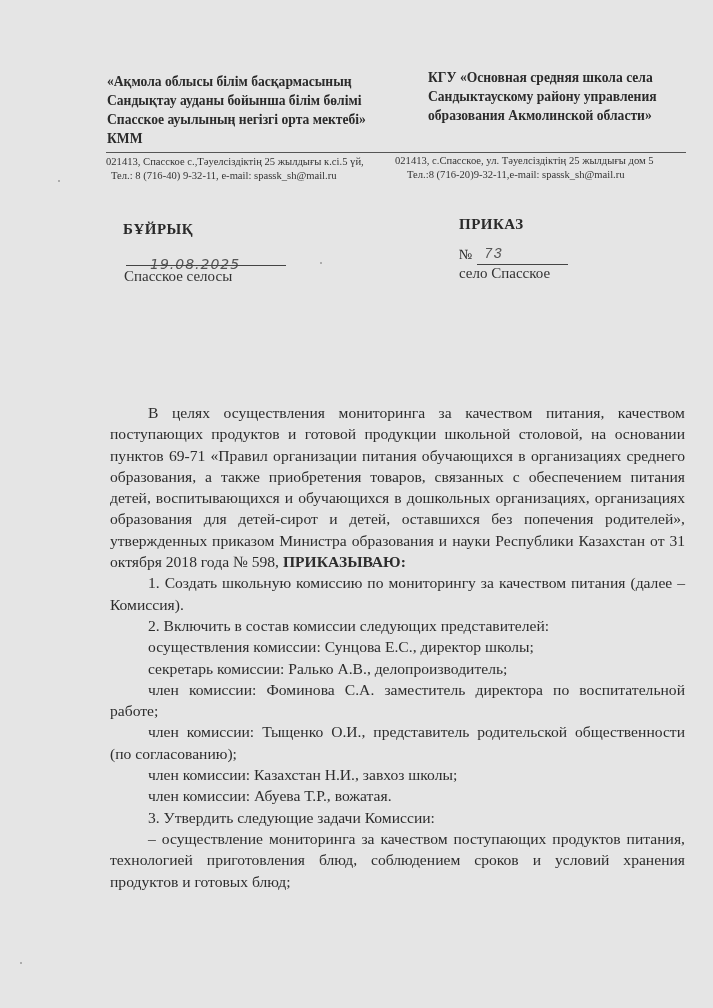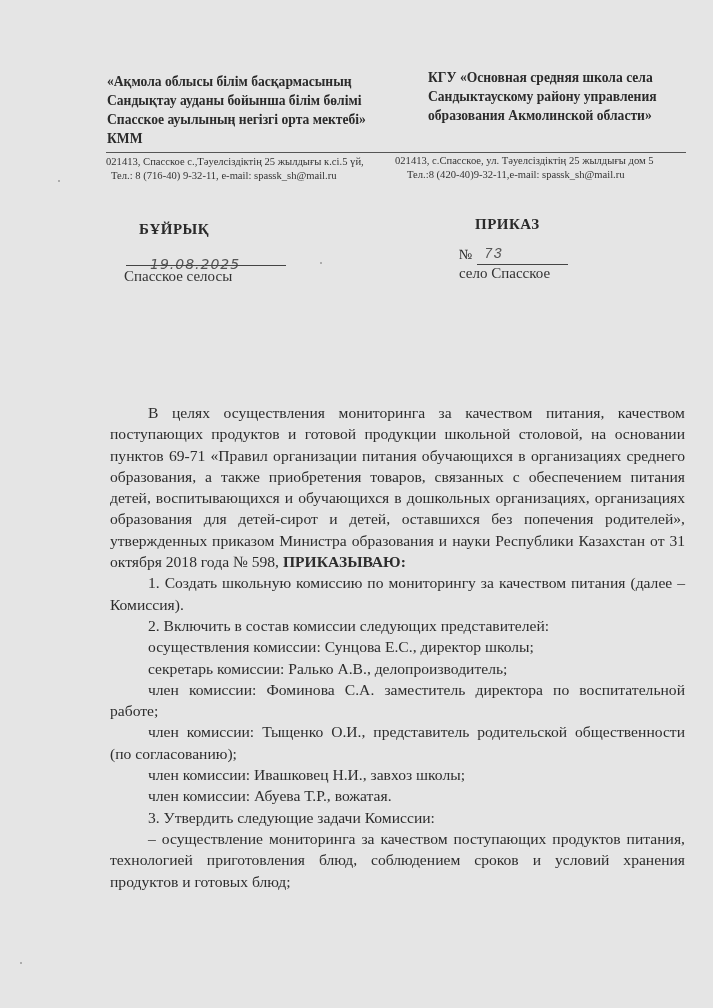--- a/index.html
+++ b/index.html
@@ -20,21 +20,21 @@
     .rule-left { left: 106px; width: 290px; }
     .rule-right { left: 396px; width: 290px; }
     .addr {
       position: absolute; font-size: 10.6px; line-height: 14px; color: #333; white-space: nowrap;
     }
     .addr-left { left: 106px; top: 155px; }
     .addr-left .l2 { padding-left: 5px; }
     .addr-right { left: 395px; top: 154px; }
     .addr-right .l2 { padding-left: 12px; }
     .order-title {
-      position: absolute; font-weight: bold; font-size: 15px; letter-spacing: 0.5px; color: #2a2a2a; margin-left: 16px;
+      position: absolute; font-weight: bold; font-size: 15px; letter-spacing: 0.5px; color: #2a2a2a;
     }
     .ot-left { left: 123px; top: 221px; }
     .ot-right { left: 459px; top: 216px; }
     .date-line {
       position: absolute; left: 126px; top: 265px; width: 160px; height: 1px; background: #444;
     }
     .hand {
       position: absolute; font-family: "DejaVu Sans", sans-serif; font-style: italic;
       color: #555; font-size: 14px; letter-spacing: 1px;
     }
@@ -77,21 +77,21 @@
 
   <div class="rule rule-left"></div>
   <div class="rule rule-right"></div>
 
   <div class="addr addr-left">
     <div>021413, Спасское с.,Тәуелсіздіктің 25 жылдығы к.сі.5 үй,</div>
     <div class="l2">Тел.: 8 (716-40) 9-32-11, e-mail: spassk_sh@mail.ru</div>
   </div>
   <div class="addr addr-right">
     <div>021413, с.Спасское, ул. Тәуелсіздіктің 25 жылдығы дом 5</div>
-    <div class="l2">Тел.:8 (420-40)9-32-11,e-mail: spassk_sh@mail.ru</div>
+    <div class="l2">Тел.:8 (716-20)9-32-11,e-mail: spassk_sh@mail.ru</div>
   </div>
 
   <div class="order-title ot-left">БҰЙРЫҚ</div>
   <div class="order-title ot-right">ПРИКАЗ</div>
 
   <div class="hand hand-date">19.08.2025</div>
   <div class="date-line"></div>
   <div class="place place-left">Спасское селосы</div>
 
   <div class="num-wrap">№</div>
@@ -101,21 +101,21 @@
 
 
   <div class="body-text">
     <p class="indent"><span>В целях осуществления мониторинга за качеством питания, качеством поступающих продуктов и готовой продукции школьной столовой, на основании пунктов 69-71 «Правил организации питания обучающихся в организациях среднего образования, а также приобретения товаров, связанных с обеспечением питания детей, воспитывающихся и обучающихся в дошкольных организациях, организациях образования для детей-сирот и детей, оставшихся без попечения родителей», утвержденных приказом Министра образования и науки Республики Казахстан от 31 октября 2018 года</span> <span>№ 598,</span> <span class="bold">ПРИКАЗЫВАЮ:</span></p>
     <p class="indent">1. Создать школьную комиссию по мониторингу за качеством питания (далее – Комиссия).</p>
     <p class="indent">2. Включить в состав комиссии следующих представителей:</p>
     <p class="indent">осуществления комиссии: Сунцова Е.С., директор школы;</p>
     <p class="indent">секретарь комиссии: Ралько А.В., делопроизводитель;</p>
     <p class="indent">член комиссии: Фоминова С.А. заместитель директора по воспитательной работе;</p>
     <p class="indent">член комиссии: Тыщенко О.И., представитель родительской общественности (по согласованию);</p>
-    <p class="indent">член комиссии: Ивашковец Н.И., завхоз школы;</p>
+    <p class="indent">член комиссии: Казахстан Н.И., завхоз школы;</p>
     <p class="indent">член комиссии: Абуева Т.Р., вожатая.</p>
     <p class="indent">3. Утвердить следующие задачи Комиссии:</p>
     <p class="indent">– осуществление мониторинга за качеством поступающих продуктов питания, технологией приготовления блюд, соблюдением сроков и условий хранения продуктов и готовых блюд;</p>
   </div>
 
   <div class="speck" style="left:58px;top:180px;"></div>
   <div class="speck" style="left:20px;top:962px;"></div>
   <div class="speck" style="left:320px;top:262px;"></div>
 </div>
 

